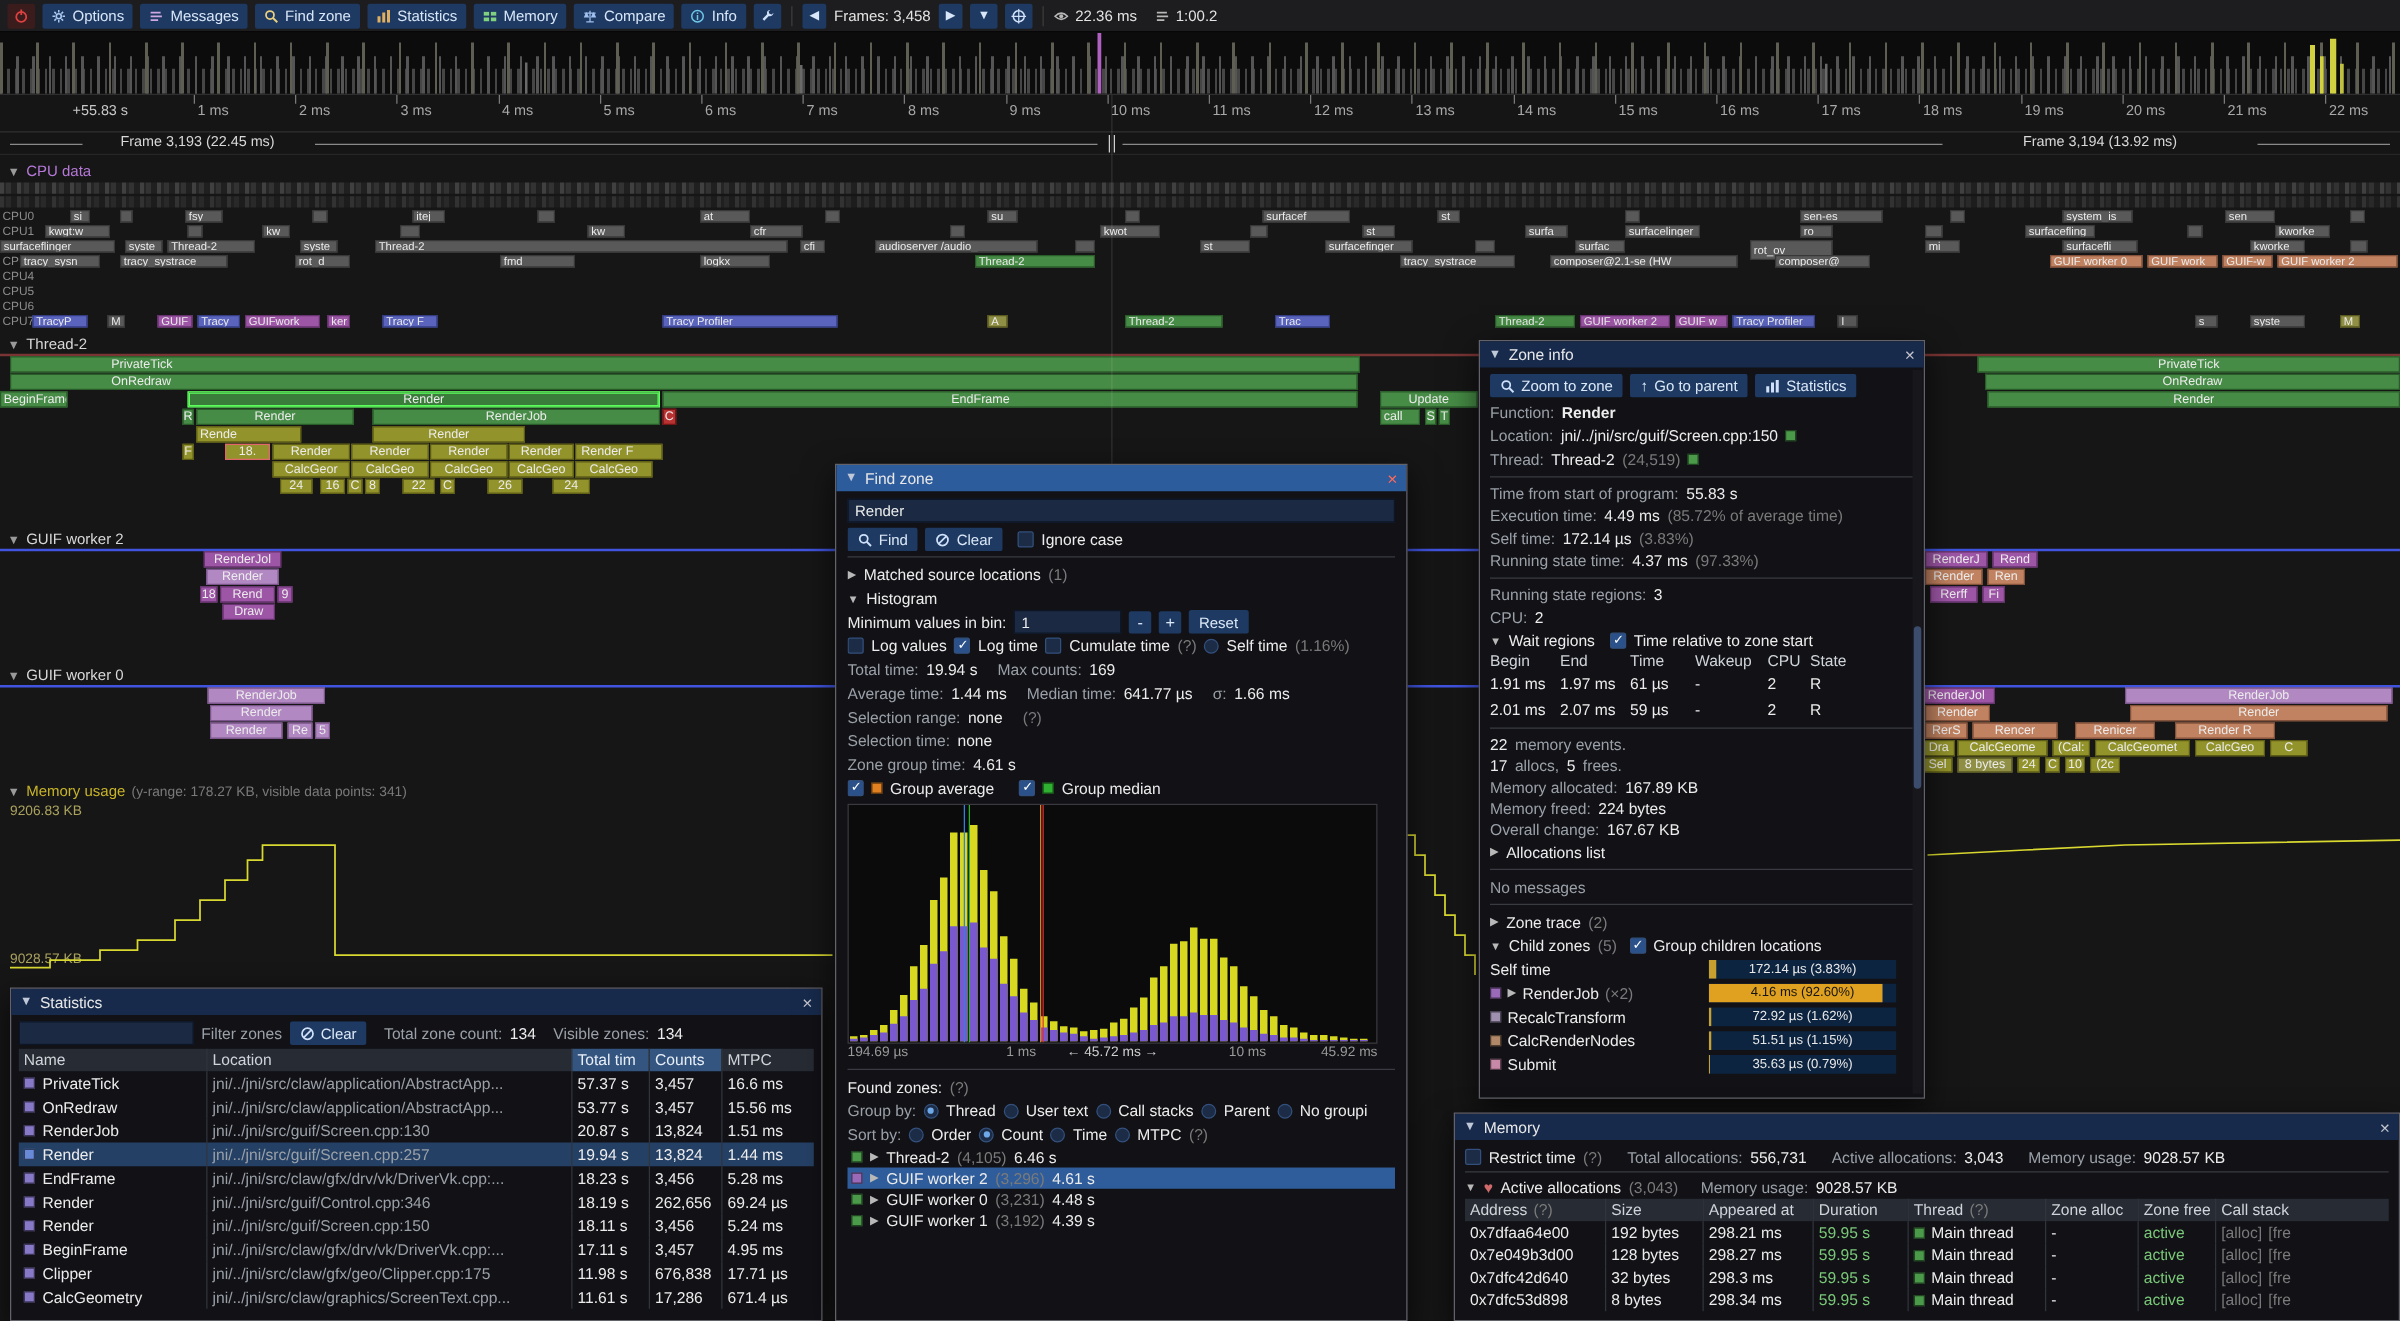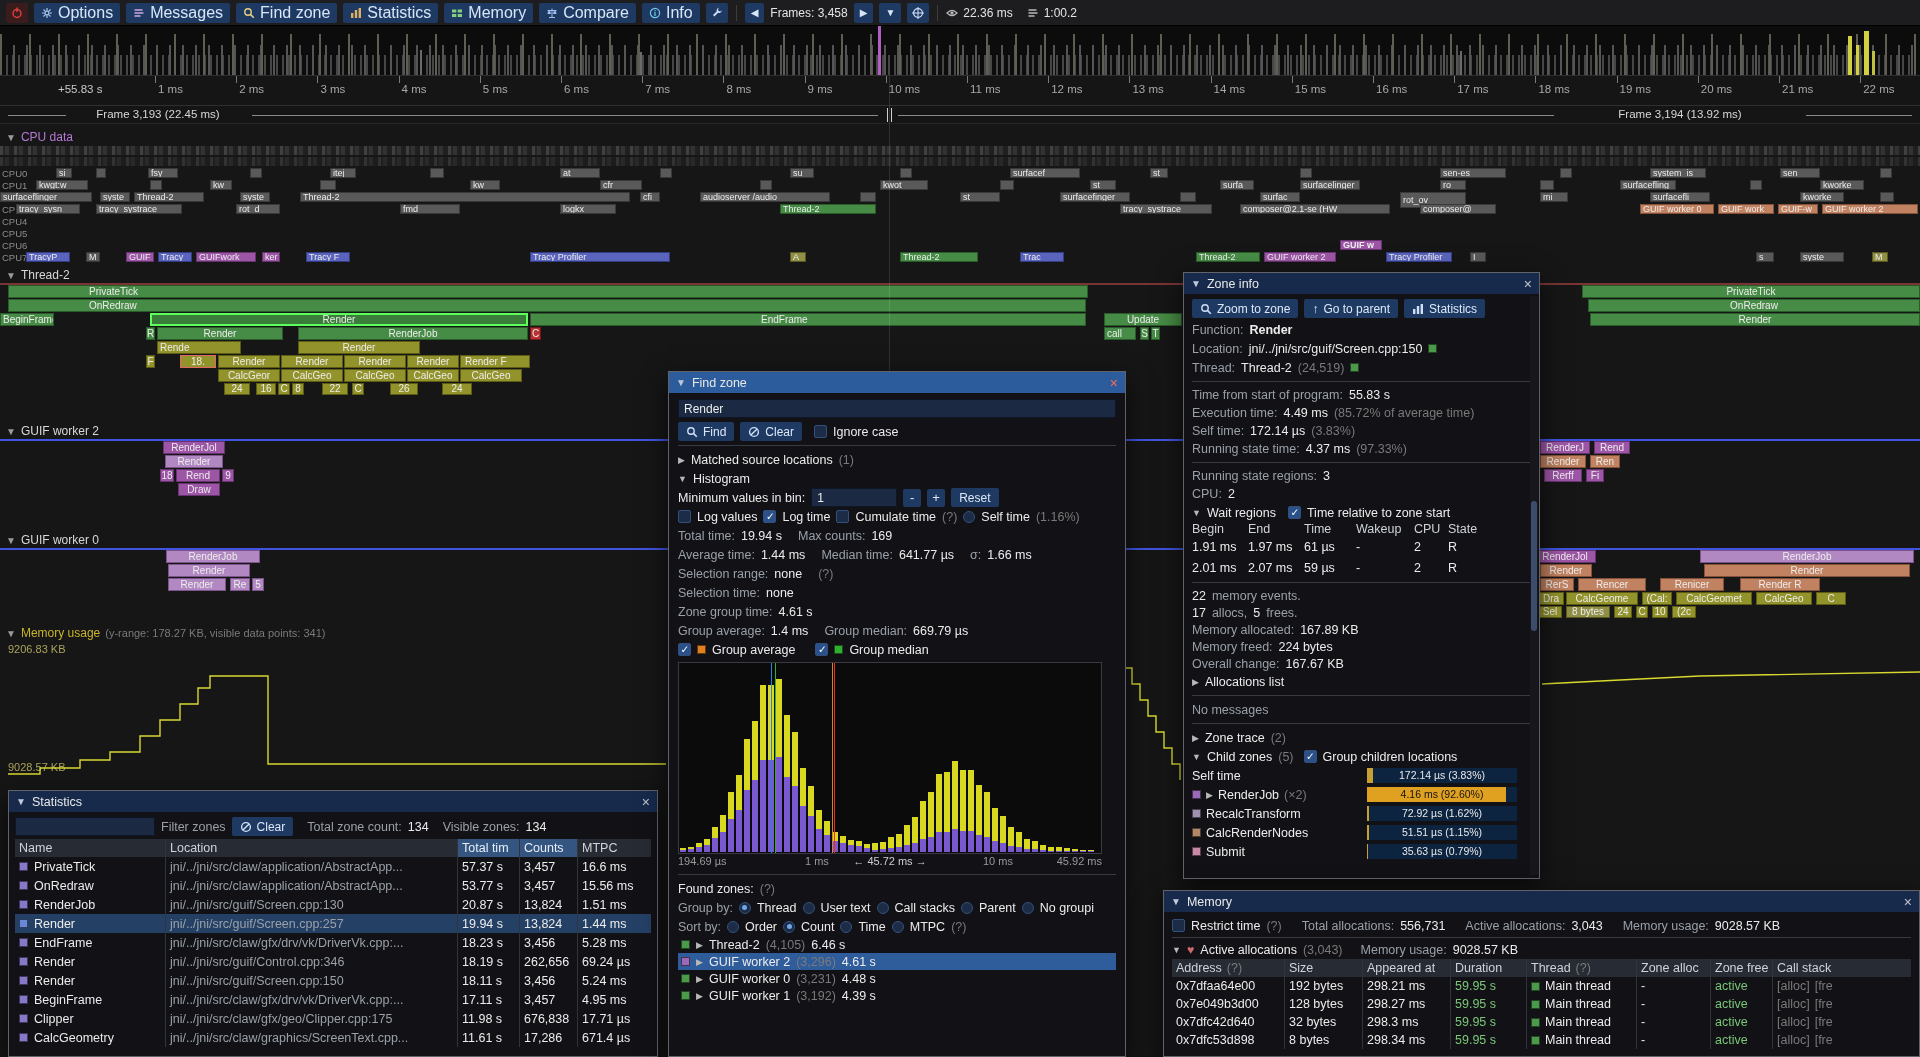--- a/index.html
+++ b/index.html
@@ -1,20 +1,20 @@
 <!DOCTYPE html>
 <html><head>
 <meta charset="utf-8">
 <style>
 *{box-sizing:border-box;margin:0;padding:0}
 html,body{width:1920px;height:1057px;background:#141414;font-family:"Liberation Sans","DejaVu Sans",sans-serif;overflow:hidden;color:#dcdcdc}
 #root{position:relative;width:1920px;height:1057px;font-size:12.5px;user-select:none}
 
 #toolbar{position:absolute;left:0;top:0;width:1920px;height:26px;background:#1d1d1f;border-bottom:1px solid #000;display:flex;align-items:center;gap:6px;padding:0 6px;z-index:5}
-.tbtn{display:inline-flex;align-items:center;gap:5px;background:#1e3a62;color:#d8e6f8;padding:2px 7px;height:20px;border-radius:2px;font-size:16px;white-space:nowrap}
+.tbtn{display:inline-flex;align-items:center;gap:5px;background:#1e3a62;color:#d8e6f8;padding:2px 7px;height:20px;border-radius:2px;font-size:12px;white-space:nowrap}
 .tsep{width:1px;height:16px;background:#3d3d3d;margin:0 2px}
 .tinfo{display:inline-flex;align-items:center;gap:5px;color:#e4e4e4;font-size:12px}
 
 #framestrip{position:absolute;left:0;top:26px;width:1920px;height:50px;background:#0c0c0c;border-bottom:1px solid #2e2e2e;overflow:hidden}
 .fs-layer{position:absolute;left:0;right:0;bottom:0}
 .fs-bar{position:absolute;bottom:0}
 
 #ruler{position:absolute;left:0;top:76px;width:1920px;height:30px;background:#151515;border-bottom:1px solid #303030}
 .tick{position:absolute;top:0;width:1px;height:7px;background:#7a7a7a}
 .ticklabel{position:absolute;top:7px;font-size:11.5px;color:#a8a8a8;padding-left:3px;white-space:nowrap}
@@ -473,21 +473,21 @@
       </div>
       <div class="zone cpu z-b" style="left: 1020px; top: 128px; width: 44px; height: 10px;">
         <span>Trac</span>
       </div>
       <div class="zone cpu z-g" style="left: 1196px; top: 128px; width: 64px; height: 10px;">
         <span>Thread-2</span>
       </div>
       <div class="zone cpu z-p" style="left: 1264px; top: 128px; width: 72px; height: 10px;">
         <span>GUIF worker 2</span>
       </div>
-      <div class="zone cpu z-p" style="left: 1340px; top: 116px; width: 42px; height: 10px; font-weight: bold;">
+      <div class="zone cpu z-p" style="left: 1340px; top: 128px; width: 42px; height: 10px;">
         <span>GUIF w</span>
       </div>
       <div class="zone cpu z-b" style="left: 1386px; top: 128px; width: 66px; height: 10px;">
         <span>Tracy Profiler</span>
       </div>
       <div class="zone cpu z-gray" style="left: 1470px; top: 128px; width: 16px; height: 10px;">
         <span>I</span>
       </div>
       <div class="zone cpu z-gray" style="left: 1756px; top: 128px; width: 18px; height: 10px;">
         <span>s</span>
@@ -1043,25 +1043,20 @@
         </div><div class="row">
           <span class="lbl">Selection range:</span>
           <span class="val" style="margin-right: 10px;">none</span>
           <span class="hint">(?)</span>
         </div><div class="row">
           <span class="lbl">Selection time:</span>
           <span class="val" style="margin-right: 10px;">none</span>
         </div><div class="row">
           <span class="lbl">Zone group time:</span>
           <span class="val" style="margin-right: 10px;">4.61 s</span>
-        </div><div class="row">
-          <span class="lbl">Group average:</span>
-          <span class="val" style="margin-right: 10px;">1.4 ms</span>
-          <span class="lbl">Group median:</span>
-          <span class="val" style="margin-right: 10px;">669.79 µs</span>
         </div><div class="row">
           <span class="cb on"></span>
           <span class="sq" style="background: rgb(224, 128, 32);"></span>
           <span class="val" style="margin-right: 14px;">Group average</span>
           <span class="cb on"></span>
           <span class="sq" style="background: rgb(48, 176, 48);"></span>
           <span class="val" style="margin-right: 14px;">Group median</span>
         </div><div class="hist">
           <div class="hbar" style="left: 1px; width: 7px; height: 4px;">
             <div style="position: absolute; inset: 0px 1px 0px 0px; background: rgb(216, 216, 32);"></div>

